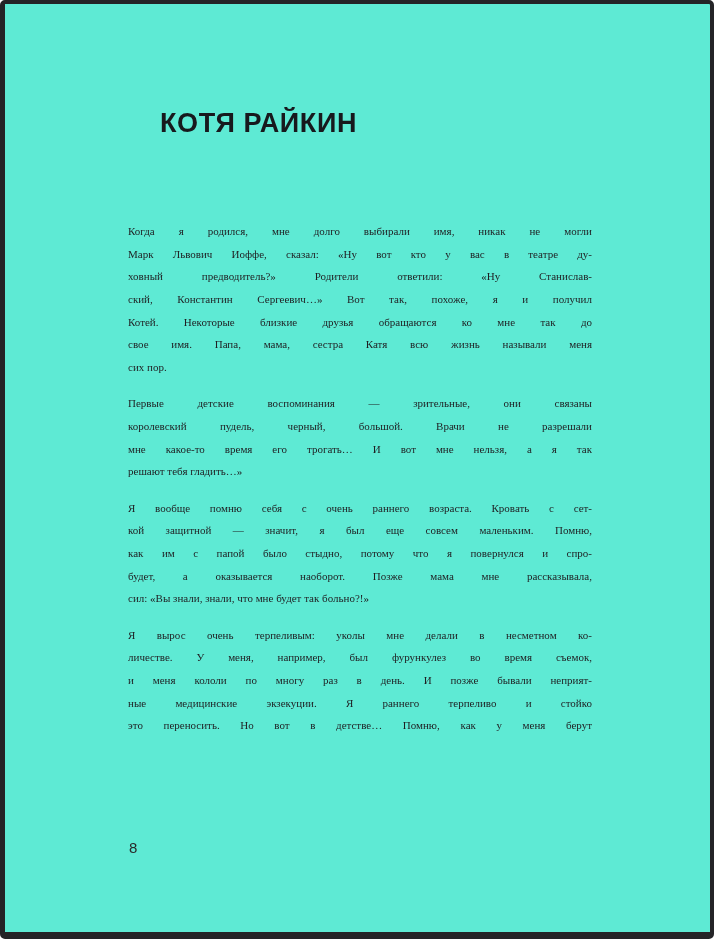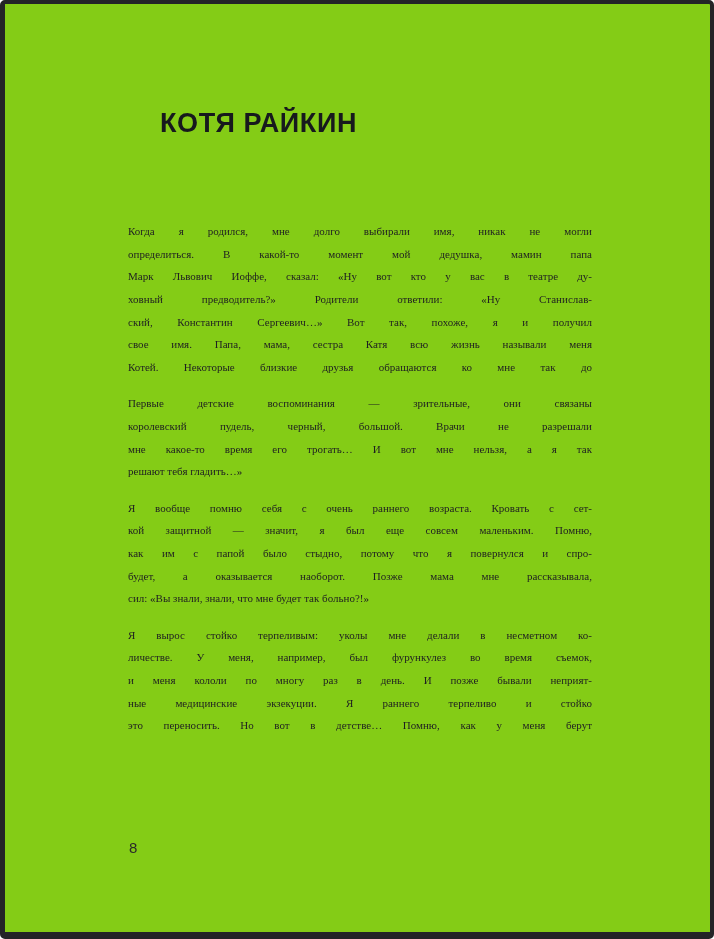--- a/index.html
+++ b/index.html
@@ -5,21 +5,21 @@
   html, body {
     margin: 0;
     padding: 0;
     background: #ffffff;
   }
   .page {
     position: relative;
     width: 714px;
     height: 939px;
     box-sizing: border-box;
-    background: #84cc16;
+    background: #5eead4;
     border-top: 4px solid #242427;
     border-right: 4px solid #242427;
     border-bottom: 7px solid #242427;
     border-left: 5px solid #242427;
     border-radius: 5px;
     overflow: hidden;
     font-kerning: normal;
     text-decoration: underline;
   }
   .title {
@@ -71,45 +71,45 @@
 <body>
 
 <div class="page">
 
   <h1 class="title">КОТЯ РАЙКИН</h1>
 
   <div class="body-text">
 
     <div class="para">
       <div class="line">Когда я родился, мне долго выбирали имя, никак не могли</div>
-      <div class="line">определиться. В какой-то момент мой дедушка, мамин папа</div>
       <div class="line">Марк Львович Иоффе, сказал: «Ну вот кто у вас в театре ду-</div>
       <div class="line">ховный предводитель?» Родители ответили: «Ну Станислав-</div>
       <div class="line">ский, Константин Сергеевич…» Вот так, похоже, я и получил</div>
+      <div class="line">Котей. Некоторые близкие друзья обращаются ко мне так до</div>
       <div class="line">свое имя. Папа, мама, сестра Катя всю жизнь называли меня</div>
-      <div class="line">Котей. Некоторые близкие друзья обращаются ко мне так до</div>
+      <div class="line endpara">сих пор.</div>
     </div>
 
     <div class="para">
       <div class="line">Первые детские воспоминания — зрительные, они связаны</div>
       <div class="line">королевский пудель, черный, большой. Врачи не разрешали</div>
       <div class="line">мне какое-то время его трогать… И вот мне нельзя, а я так</div>
       <div class="line endpara">решают тебя гладить…»</div>
     </div>
 
     <div class="para">
       <div class="line">Я вообще помню себя с очень раннего возраста. Кровать с сет-</div>
       <div class="line">кой защитной — значит, я был еще совсем маленьким. Помню,</div>
       <div class="line">как им с папой было стыдно, потому что я повернулся и спро-</div>
       <div class="line">будет, а оказывается наоборот. Позже мама мне рассказывала,</div>
       <div class="line endpara">сил: «Вы знали, знали, что мне будет так больно?!»</div>
     </div>
 
     <div class="para">
-      <div class="line">Я вырос стойко терпеливым: уколы мне делали в несметном ко-</div>
+      <div class="line">Я вырос очень терпеливым: уколы мне делали в несметном ко-</div>
       <div class="line">личестве. У меня, например, был фурункулез во время съемок,</div>
       <div class="line">и меня кололи по многу раз в день. И позже бывали неприят-</div>
       <div class="line">ные медицинские экзекуции. Я раннего терпеливо и стойко</div>
       <div class="line">это переносить. Но вот в детстве… Помню, как у меня берут</div>
     </div>
 
   </div>
 
   <div class="pagenum">8</div>
 

